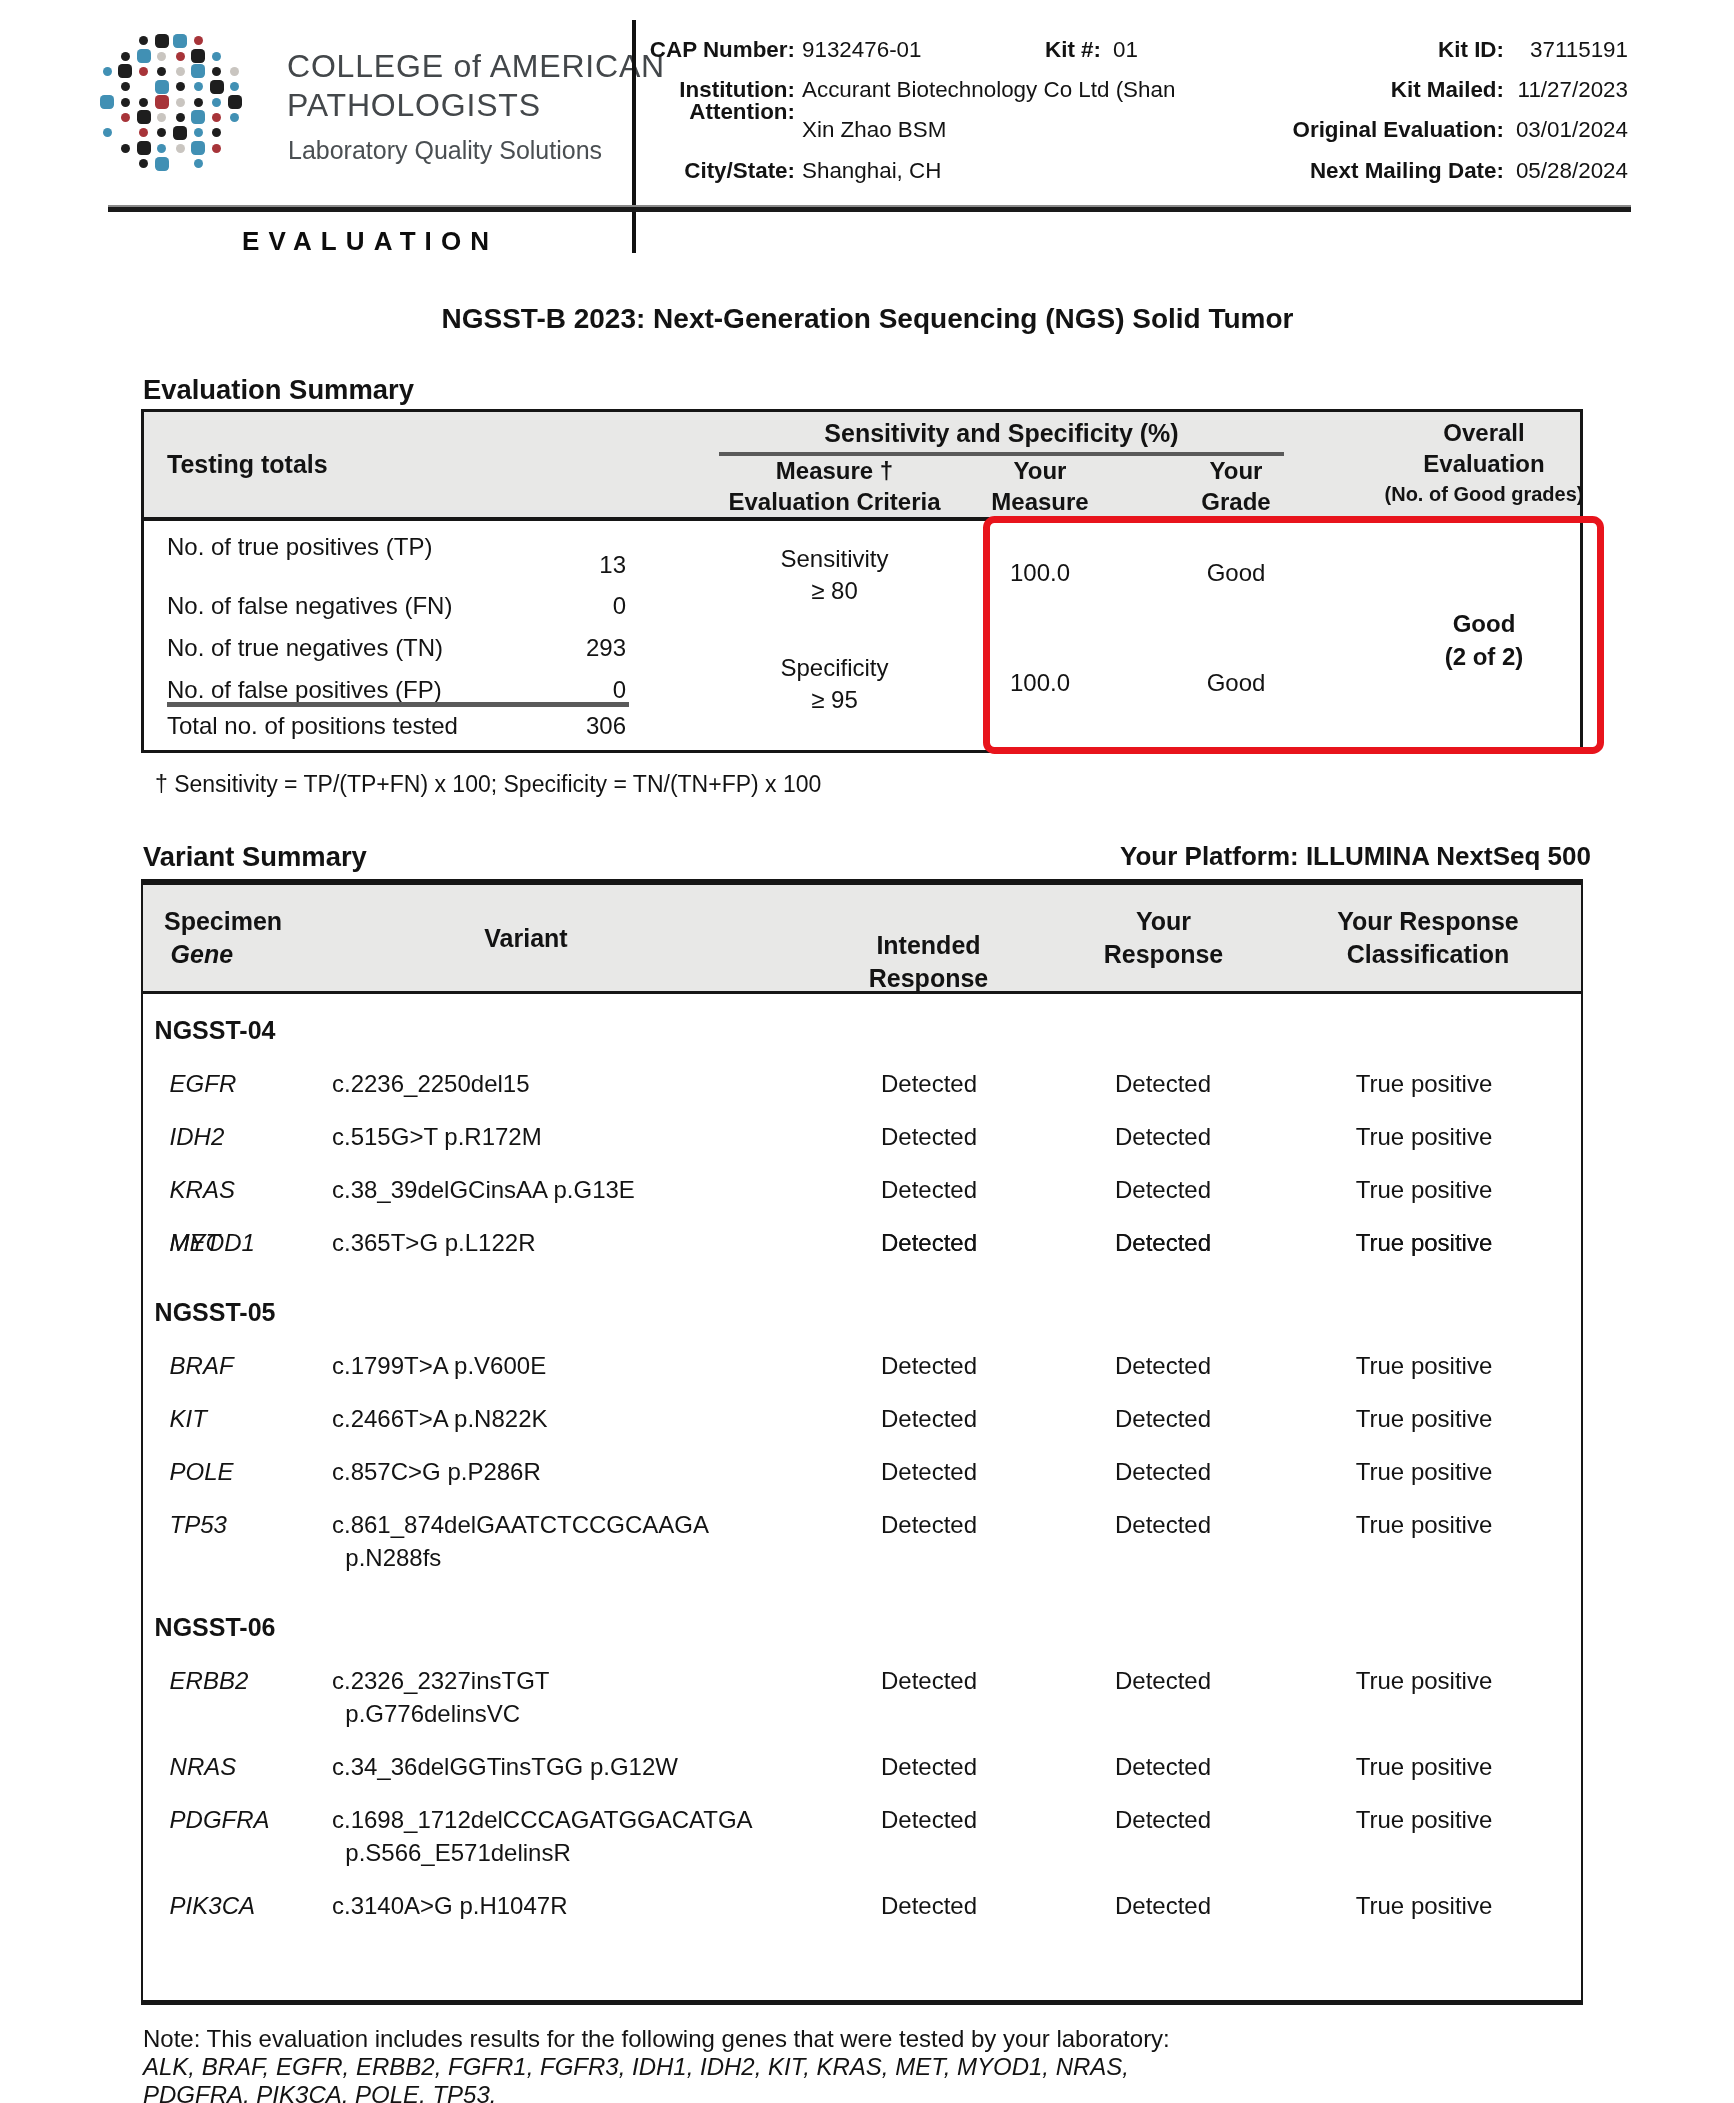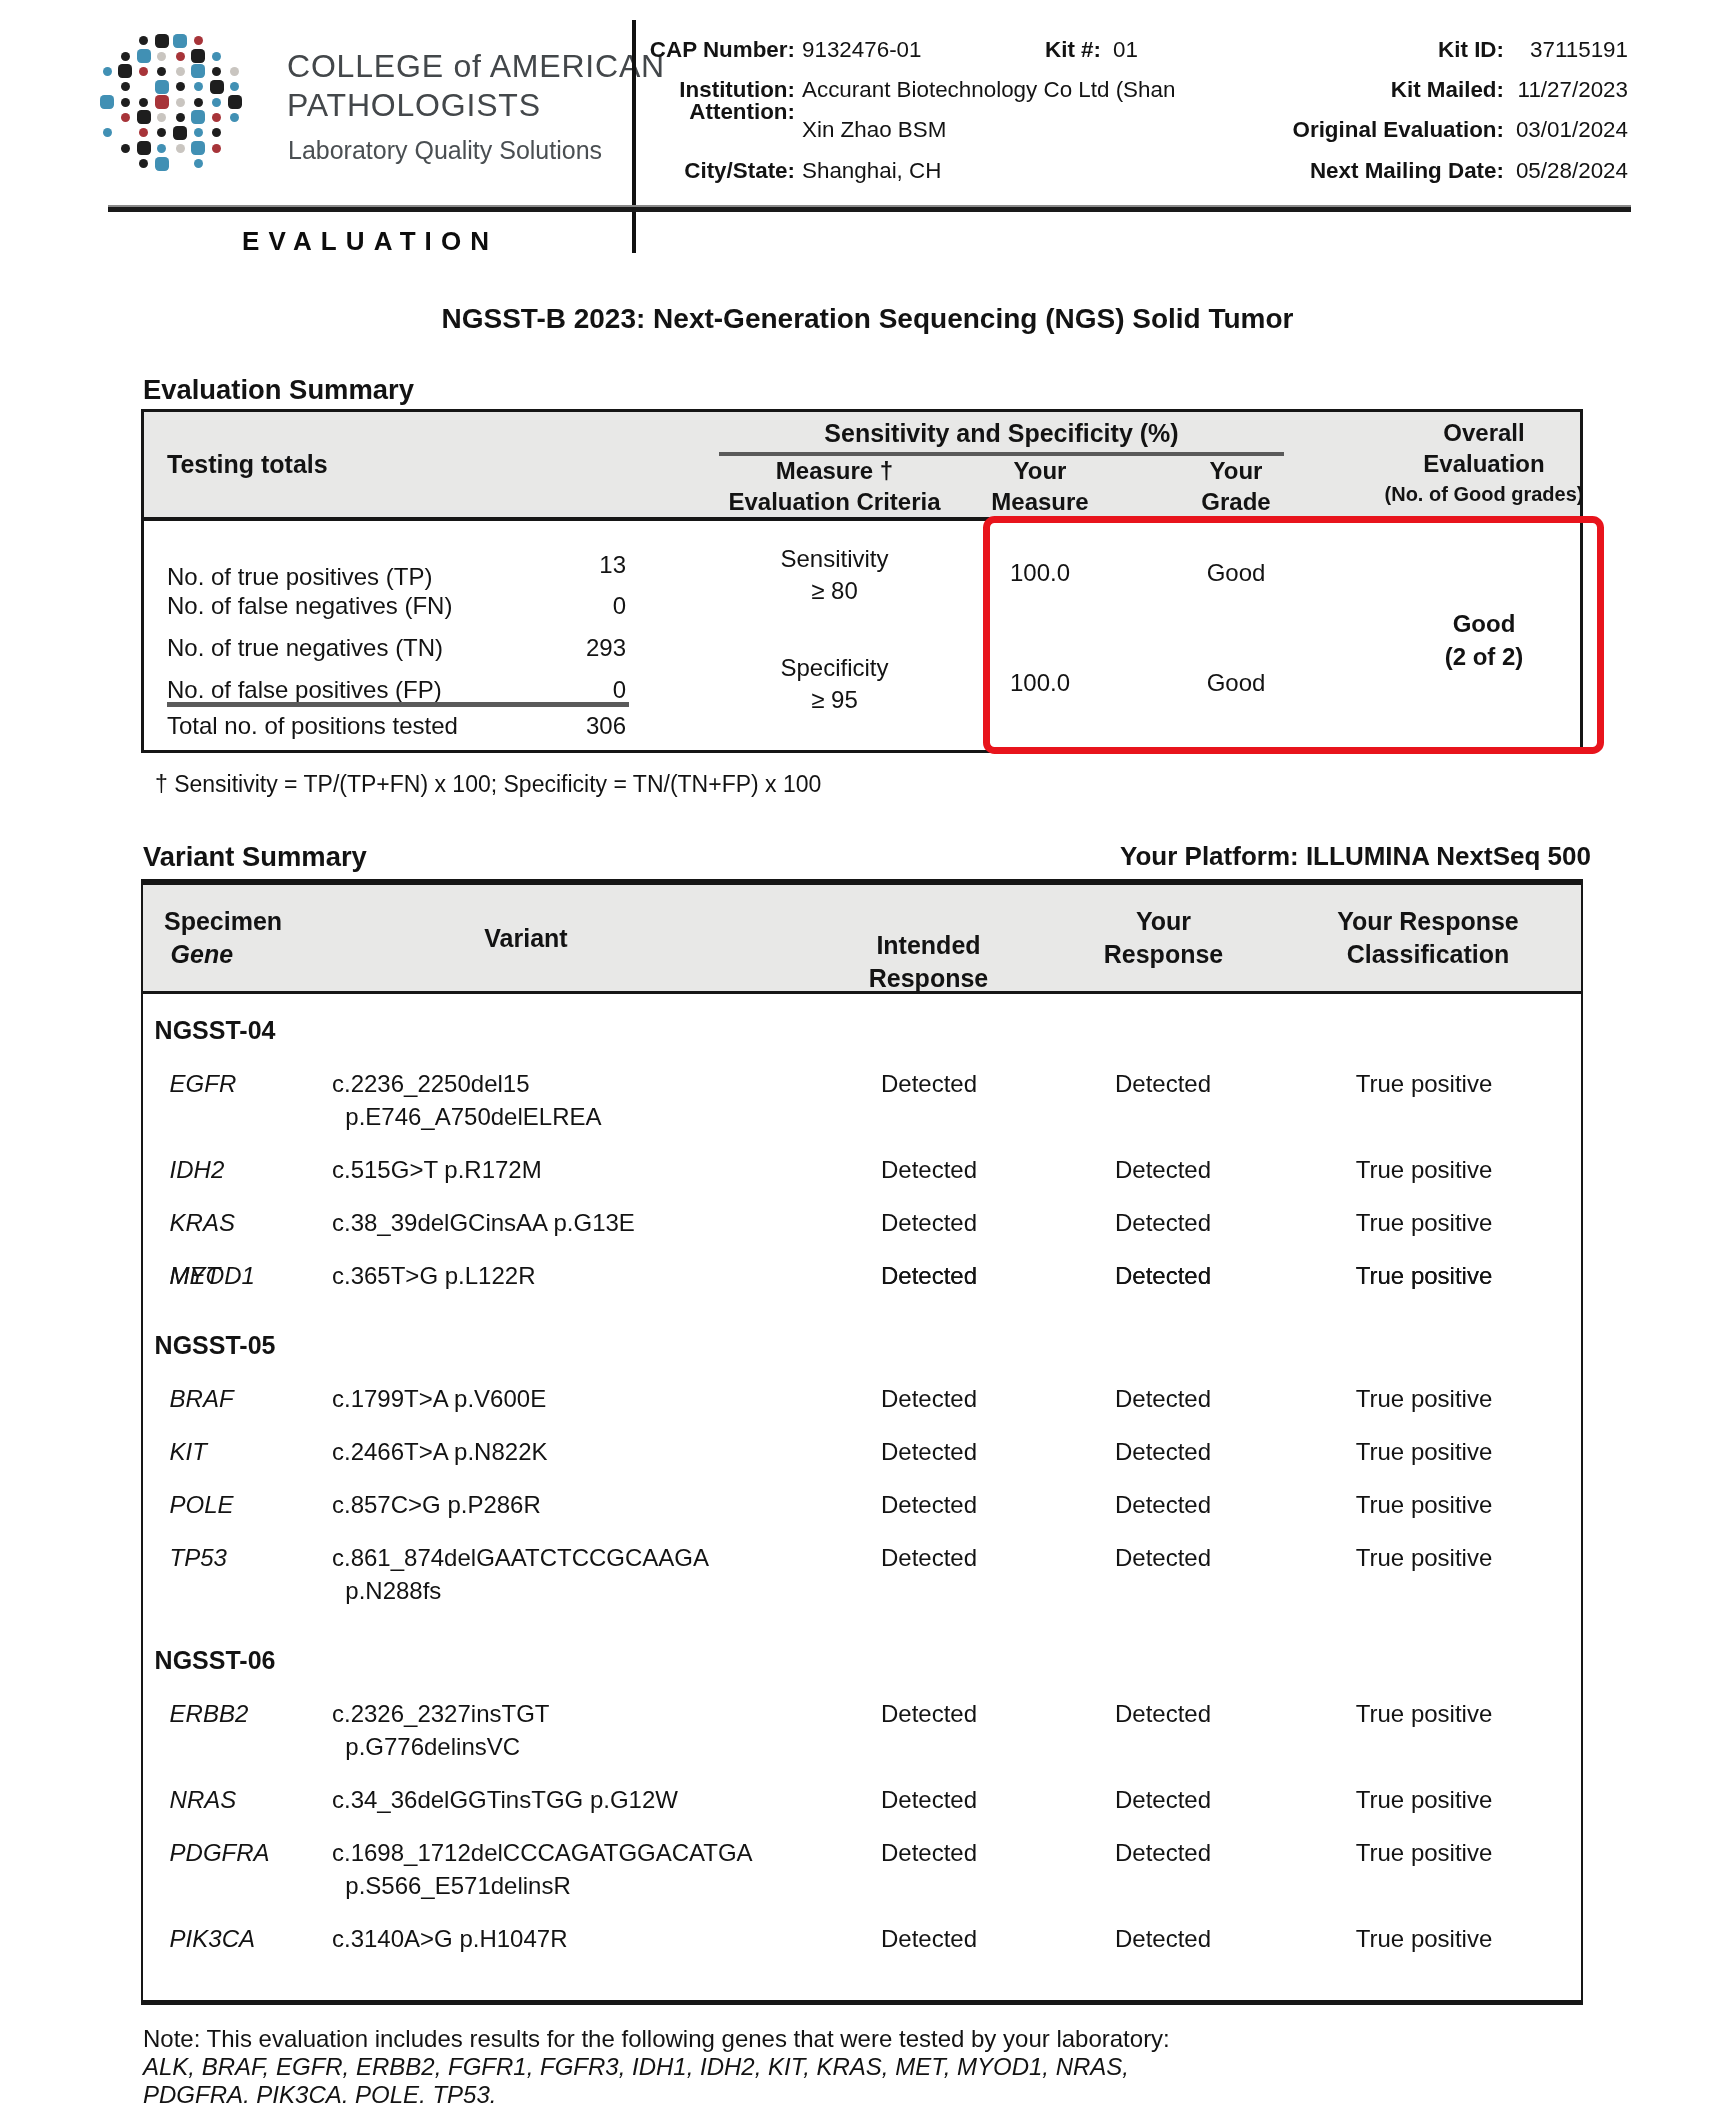--- a/index.html
+++ b/index.html
@@ -178,21 +178,21 @@
         <div>Your</div>
         <div>Grade</div>
       </div>
       <div class="hcol" style="left:1203px;top:5px;width:274px;">
         <div>Overall</div>
         <div>Evaluation</div>
         <div class="hcol small3" style="position:static;">(No. of Good grades)</div>
       </div>
     </div>
     <div class="eval-body">
-      <div class="trow-label" style="top:42px;">No. of true positives (TP)</div>
+      <div class="trow-label" style="top:12px;">No. of true positives (TP)</div>
       <div class="trow-value" style="top:30px;">13</div>
       <div class="trow-label" style="top:71px;">No. of false negatives (FN)</div>
       <div class="trow-value" style="top:71px;">0</div>
       <div class="trow-label" style="top:113px;">No. of true negatives (TN)</div>
       <div class="trow-value" style="top:113px;">293</div>
       <div class="trow-label" style="top:155px;">No. of false positives (FP)</div>
       <div class="trow-value" style="top:155px;">0</div>
       <div class="totals-rule"></div>
       <div class="trow-label" style="top:191px;">Total no. of positions tested</div>
       <div class="trow-value" style="top:191px;">306</div>
@@ -243,21 +243,20 @@
         <div>Classification</div>
       </div>
     </div>
     <div class="var-body">
         <div class="vgroup">
           <div class="vgroup-name">NGSST-04</div>
           <div class="vrow">
             <div class="gene">EGFR</div>
             <div class="variant">
               <div class="l1">c.2236_2250del15</div>
-              <div class="l2">p.E746_A750delELREA</div>
             </div>
             <div class="intended">Detected</div>
             <div class="yourresp">Detected</div>
             <div class="cls">True positive</div>
           </div>
           <div class="vrow">
             <div class="gene">IDH2</div>
             <div class="variant">
               <div class="l1">c.515G&gt;T p.R172M</div>
             </div>

